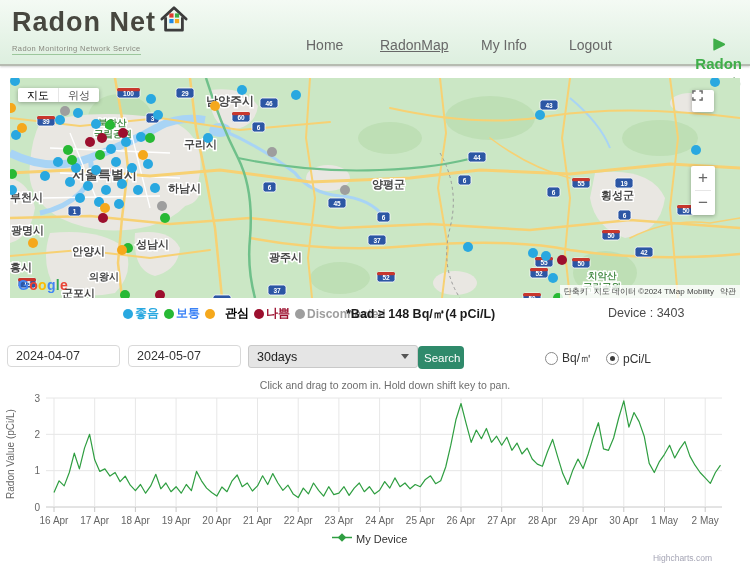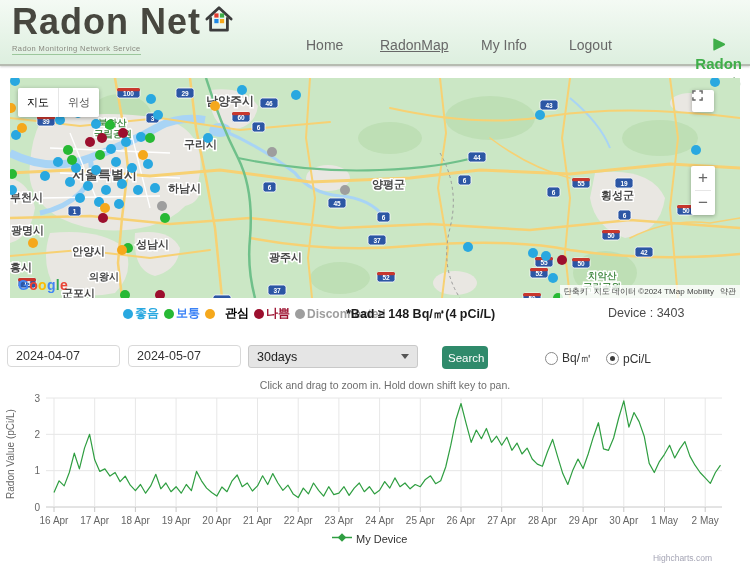--- a/index.html
+++ b/index.html
@@ -5,37 +5,37 @@
   html,body{margin:0;padding:0;background:#fff;}
   .page{position:relative;width:750px;height:584px;background:#fff;overflow:hidden;
         font-family:"Liberation Sans",sans-serif;}
 
   
   .header{position:absolute;left:0;top:0;width:750px;height:64px;
           background:linear-gradient(#f4faf4,#ddefdf);
           border-bottom:2px solid #b6bbb1;box-shadow:0 1px 2px rgba(0,0,0,.18);}
   .logo{position:absolute;left:12px;top:7px;}
   .logo-row{display:flex;align-items:flex-start;}
-  .logo-title{font-size:36px;font-weight:bold;color:#47473f;letter-spacing:1px;line-height:30px;text-align:right;}
+  .logo-title{font-size:27px;font-weight:bold;color:#47473f;letter-spacing:1px;line-height:30px;text-align:right;}
   .logo-house{margin-left:3px;margin-top:-2px;}
   .logo-sub{font-size:7.5px;color:#88887f;letter-spacing:.4px;margin-top:0;
             border-bottom:1px solid #9cc79c;display:inline-block;padding-bottom:1px;}
   .nav-item{position:absolute;top:37px;font-size:14px;color:#686868;cursor:pointer;}
   .ftlab{position:absolute;right:8px;top:36px;display:flex;align-items:center;gap:2px;flex-direction:column;}
   .ftlab-radon{font-size:15px;font-weight:bold;color:#3fae49;}
   .ftlab-ftlab{font-size:15px;color:#9ab79a;margin-left:1px;}
 
   
   .map{position:absolute;left:10px;top:78px;width:730px;height:220px;background:#cbe7c5;}
   .map svg{position:absolute;left:0;top:0;}
   .mlabel{fill:#474747;paint-order:stroke;stroke:#ffffff;stroke-width:3px;font-weight:bold;}
   .mlabel.park{fill:#4b8f4b;}
   .map-type{position:absolute;left:8px;top:10px;display:flex;box-shadow:0 1px 4px rgba(0,0,0,.3);
             border-radius:2px;overflow:hidden;}
-  .map-type-btn{width:40px;height:29px;background:#fff;font-size:11px;display:flex;
+  .map-type-btn{width:40px;height:14px;background:#fff;font-size:11px;display:flex;
                 align-items:center;justify-content:center;cursor:pointer;color:#000;}
   .map-type-btn.sat{color:#565656;border-left:1px solid #e6e6e6;}
   .fs-btn{position:absolute;left:682px;top:12px;width:22px;height:22px;background:#fff;
           border-radius:2px;box-shadow:0 1px 4px rgba(0,0,0,.3);display:flex;
           align-items:center;justify-content:center;cursor:pointer;}
   .zoomctrl{position:absolute;left:681px;top:88px;width:24px;background:#fff;border-radius:2px;
             box-shadow:0 1px 4px rgba(0,0,0,.3);}
   .zoomctrl .zbtn{height:24px;display:flex;align-items:center;justify-content:center;
                   font-size:17px;color:#666;cursor:pointer;}
   .zoomctrl .zdiv{height:1px;background:#e6e6e6;margin:0 4px;}
@@ -54,21 +54,21 @@
 
   
   .date-input{position:absolute;top:345px;width:113px;height:22px;border:1px solid #d9d9d9;
               border-radius:4px;font-family:Liberation Sans, sans-serif;font-size:12.5px;
               color:#333;padding:0 8px;box-sizing:border-box;background:#fff;}
   .sel{position:absolute;left:248px;top:345px;width:170px;height:23px;border:1px solid #c9c9c9;
        border-radius:3px;background:#e5e5e5;display:flex;align-items:center;font-size:12.5px;
        color:#222;padding:0 8px;box-sizing:border-box;cursor:pointer;}
   .sel-chev{margin-left:auto;width:0;height:0;border-left:4px solid transparent;
             border-right:4px solid transparent;border-top:5px solid #555;}
-  .search-btn{position:absolute;left:442px;top:346px;width:46px;height:23px;border:none;
+  .search-btn{position:absolute;left:418px;top:346px;width:46px;height:23px;border:none;
               border-radius:4px;background:#2f8a6b;color:#fff;font-size:11.5px;
               font-family:"Liberation Sans",sans-serif;cursor:pointer;}
   .radio-grp{position:absolute;left:545px;top:350px;display:flex;align-items:center;gap:14px;}
   .radio-opt{display:flex;align-items:center;gap:4px;cursor:pointer;}
   .radio{width:11px;height:11px;border:1px solid #8a8a8a;border-radius:50%;background:#fff;
          display:flex;align-items:center;justify-content:center;}
   .radio.checked::after{content:"";width:5px;height:5px;border-radius:50%;background:#3c3c3c;}
   .radio-lbl{font-size:12px;color:#333;}
 
   

